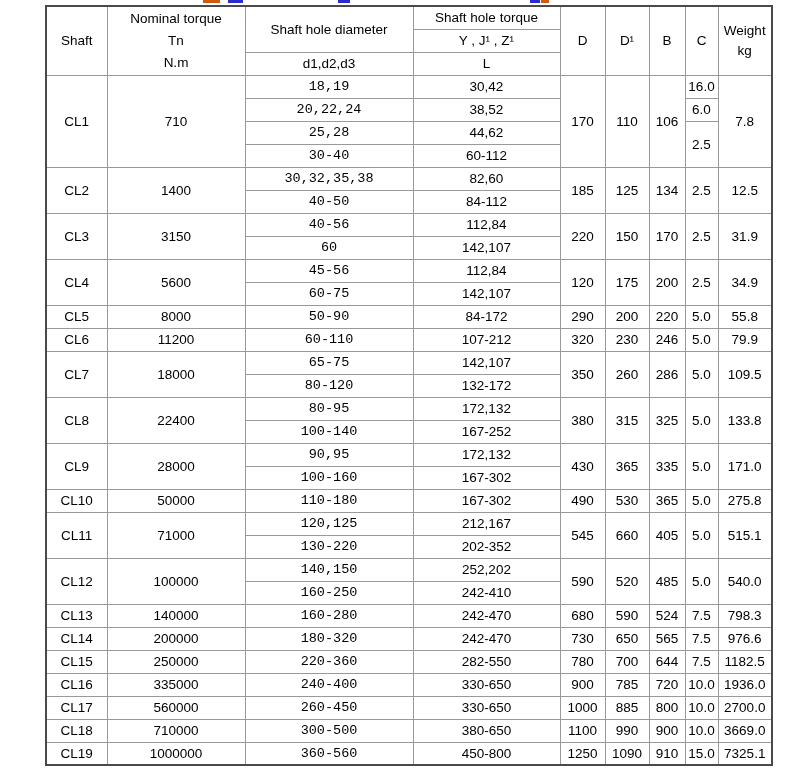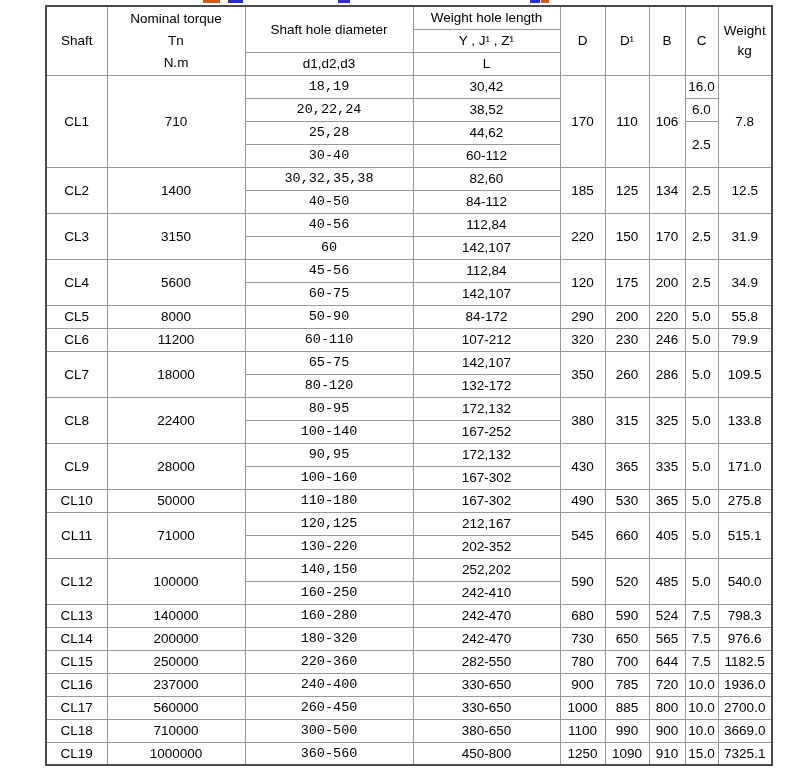--- a/index.html
+++ b/index.html
@@ -69,21 +69,21 @@
 
   <tbody>
       <tr class="hrow1">
     <td rowspan="3">Shaft</td>
     <td rowspan="3">
       <div class="hline">Nominal torque</div>
       <div class="hline">Tn</div>
       <div class="hline">N.m</div>
     </td>
     <td rowspan="2">Shaft hole diameter</td>
-    <td>Weight hole length</td>
+    <td>Shaft hole torque</td>
     <td rowspan="3">D</td>
     <td rowspan="3">D¹</td>
     <td rowspan="3">B</td>
     <td rowspan="3">C</td>
     <td rowspan="3">
       <div class="hline2">Weight</div>
       <div class="hline2">kg</div>
     </td>
   </tr>
   <tr class="hrow2">
@@ -315,21 +315,21 @@
     <td>282-550</td>
     <td>780</td>
     <td>700</td>
     <td>644</td>
     <td>7.5</td>
     <td>1182.5</td>
   </tr>
 
   <tr>
     <td>CL16</td>
-    <td>237000</td>
+    <td>335000</td>
     <td class="c-d">240-400</td>
     <td>330-650</td>
     <td>900</td>
     <td>785</td>
     <td>720</td>
     <td>10.0</td>
     <td>1936.0</td>
   </tr>
 
   <tr>

